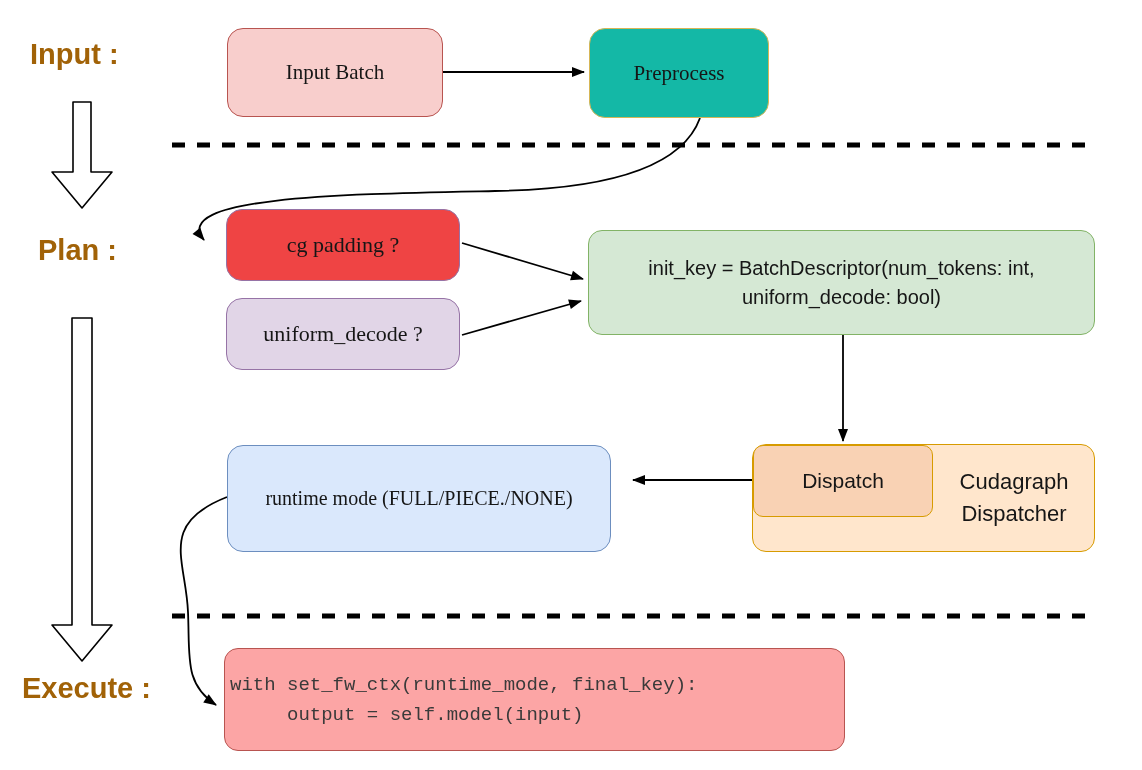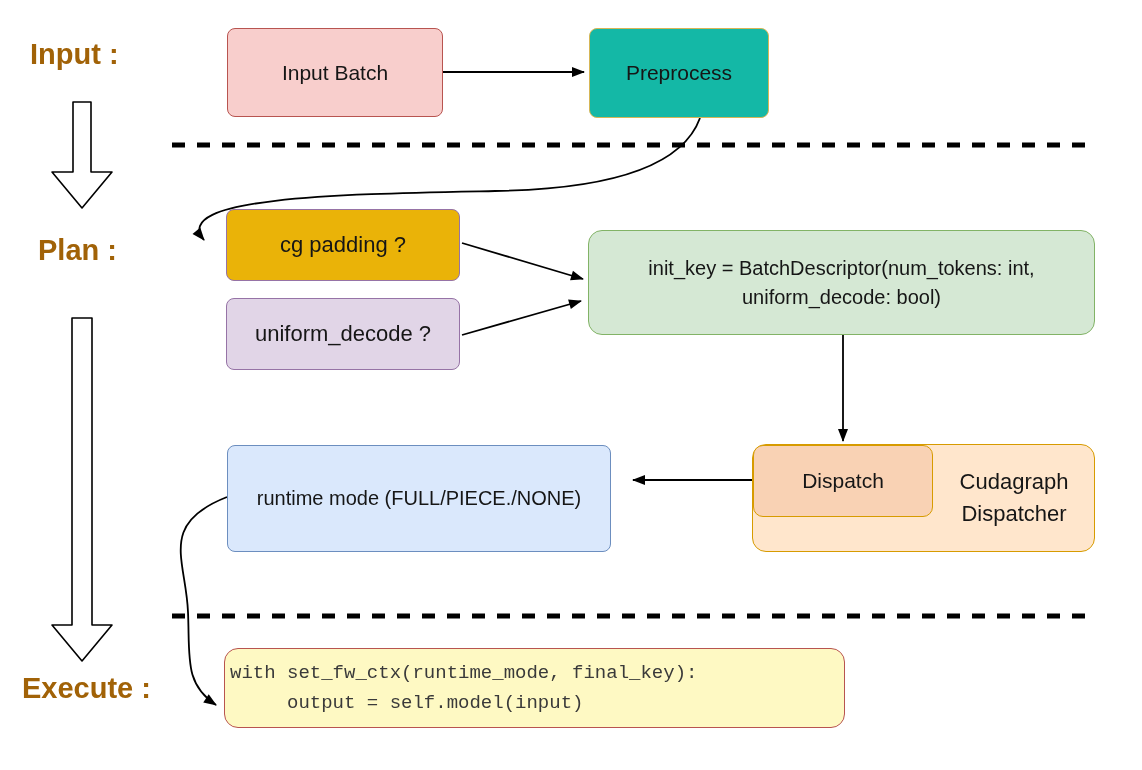--- a/index.html
+++ b/index.html
@@ -6,21 +6,21 @@
   body{width:1142px;height:770px;position:relative;overflow:hidden;
        font-family:"Liberation Sans",sans-serif;color:#161616;}
   .canvas{position:absolute;inset:0;}
   svg.wires{position:absolute;left:0;top:0;width:1142px;height:770px;}
   .wire{stroke:#000;stroke-width:1.8;fill:none;}
   .divider{stroke:#000;stroke-width:5;stroke-dasharray:13 12;}
   .hollow-arrow{fill:#fff;stroke:#000;stroke-width:1.6;stroke-linejoin:round;}
   .node{position:absolute;box-sizing:border-box;border:1.6px solid #000;
         display:flex;flex-direction:column;align-items:center;justify-content:center;
         text-align:center;}
-  .r12{border-radius:8px;} .r14{border-radius:14px;} .r10{border-radius:10px;}
+  .r12{border-radius:16px;font-family:Liberation Serif, serif;} .r14{border-radius:14px;} .r10{border-radius:10px;}
   .stage-label{position:absolute;font-weight:bold;font-size:29px;color:#a16207;white-space:nowrap;}
   .t21{font-size:21px;} .t22{font-size:22px;} .t20{font-size:20px;line-height:29px;}
   .t19{font-size:21px;}
   .two-line span{display:block;white-space:nowrap;}
   .cuda-label{position:absolute;display:flex;flex-direction:column;align-items:center;
               justify-content:center;text-align:center;font-size:22px;line-height:32px;}
   .code-box{align-items:flex-start;justify-content:center;padding-left:5px;}
   .code-line{font-family:"Liberation Mono",monospace;font-size:19px;line-height:30px;
              white-space:pre;color:#3a3a3a;}
 </style>
@@ -56,21 +56,21 @@
   <div class="stage-label" style="left:22px;top:672px;">Execute :</div>
 
   <div class="node r12 t21" style="left: 227px; top: 28px; width: 216px; height: 89px; background-color: rgb(248, 206, 204); border-color: rgb(184, 84, 80);">
     <span>Input Batch</span>
   </div>
 
   <div class="node r12 t21" style="left: 589px; top: 28px; width: 180px; height: 90px; background-color: #14b8a6; border-color: rgb(214, 182, 86);">
     <span>Preprocess</span>
   </div>
 
-  <div class="node r12 t22" style="left: 226px; top: 209px; width: 234px; height: 72px; background-color: #eab308; border-color: rgb(150, 115, 166);">
+  <div class="node r12 t22" style="left: 226px; top: 209px; width: 234px; height: 72px; background-color: #ef4444; border-color: rgb(150, 115, 166);">
     <span>cg padding ?</span>
   </div>
 
   <div class="node r12 t22" style="left: 226px; top: 298px; width: 234px; height: 72px; background-color: rgb(225, 213, 231); border-color: rgb(150, 115, 166);">
     <span>uniform_decode ?</span>
   </div>
 
   <div class="node r14 t20 two-line" style="left: 588px; top: 230px; width: 507px; height: 105px; background-color: rgb(213, 232, 212); border-color: rgb(130, 179, 102);">
     <span>init_key = BatchDescriptor(num_tokens: int,</span>
     <span>uniform_decode: bool)</span>
@@ -83,18 +83,18 @@
   </div>
   <div class="cuda-label" style="left:933px;top:444px;width:162px;height:108px;">
     <span>Cudagraph</span>
     <span>Dispatcher</span>
   </div>
 
   <div class="node r12 t20 two-line" style="left: 227px; top: 445px; width: 384px; height: 107px; background-color: rgb(218, 232, 252); border-color: rgb(108, 142, 191);">
     <span>runtime mode (FULL/PIECE./NONE)</span>
   </div>
 
-  <div class="node r14 code-box" style="left: 224px; top: 648px; width: 621px; height: 80px; background-color: #fef9c3; border-color: rgb(184, 84, 80);">
+  <div class="node r14 code-box" style="left: 224px; top: 648px; width: 621px; height: 103px; background-color: #fca5a5; border-color: rgb(184, 84, 80);">
     <span class="code-line">with set_fw_ctx(runtime_mode, final_key):</span>
     <span class="code-line">     output = self.model(input)</span>
   </div>
 
 </div>
 
 </body></html>

